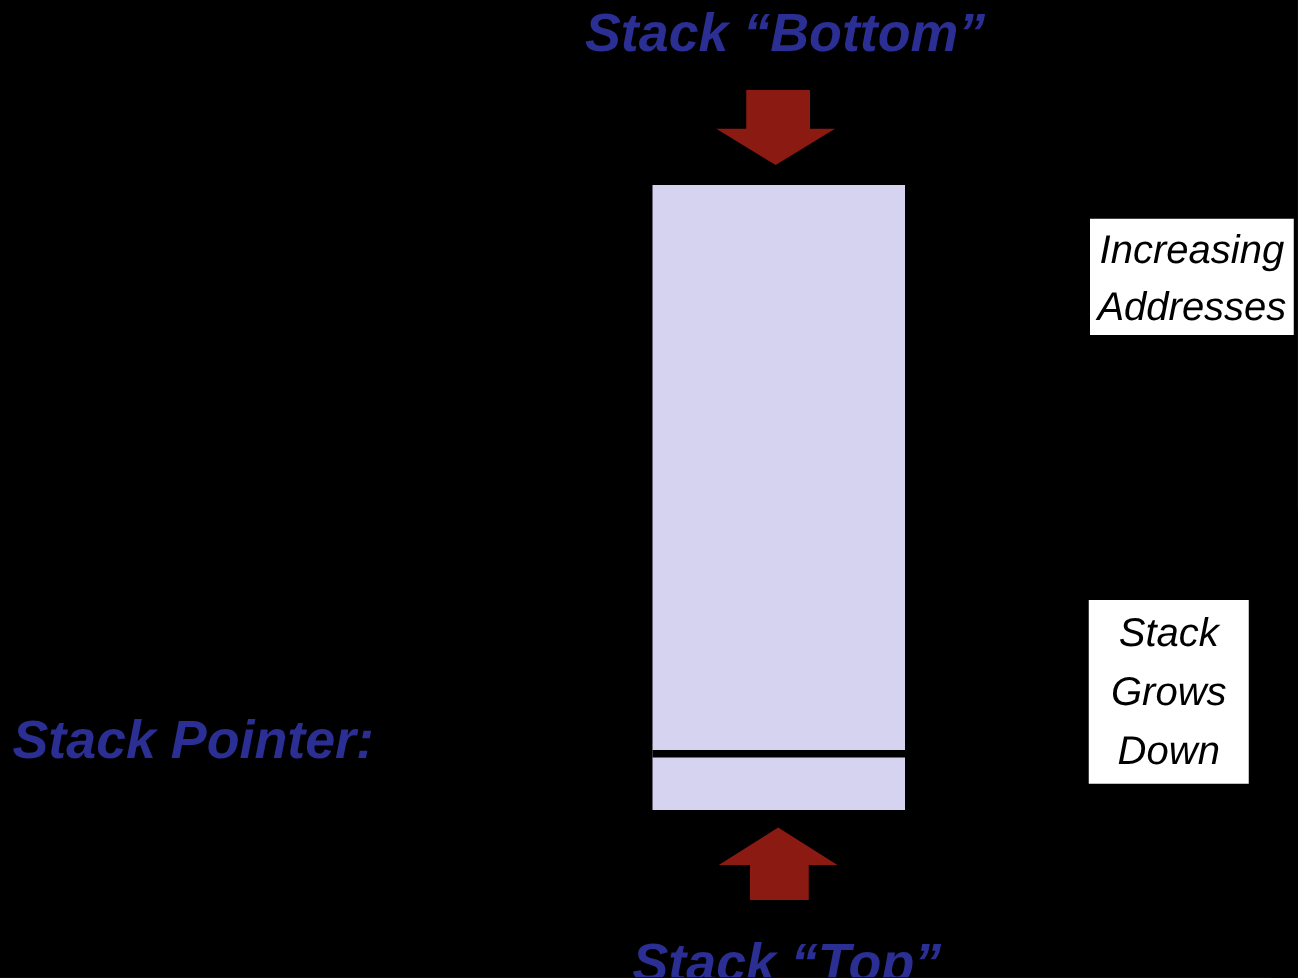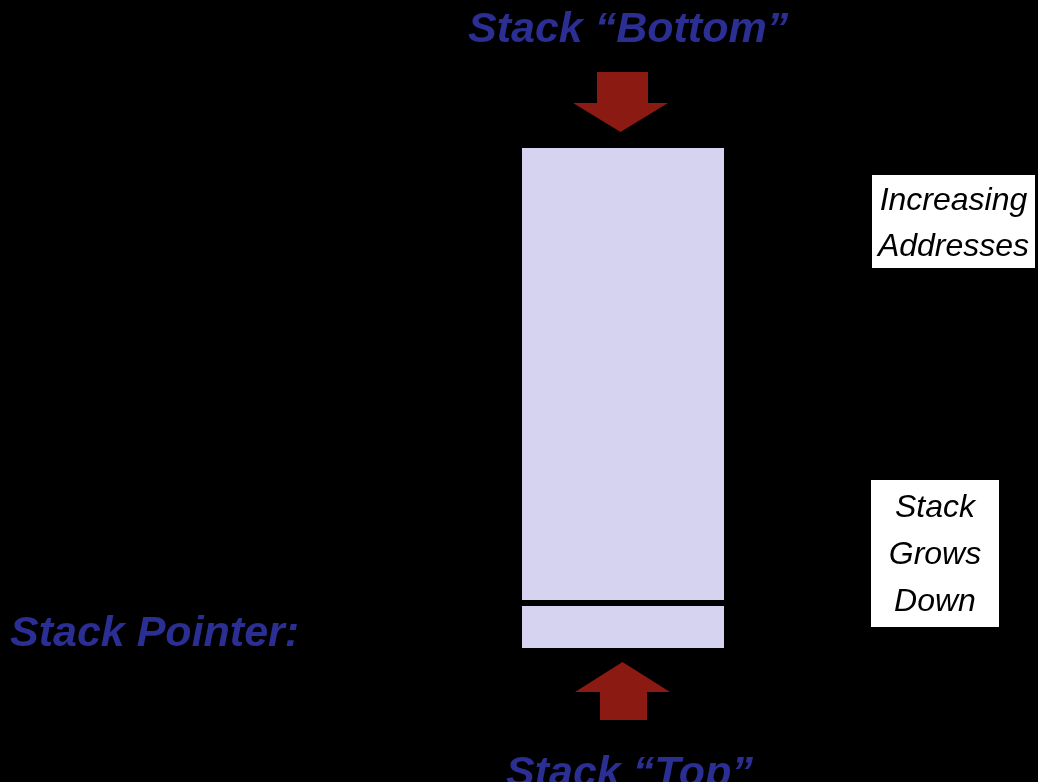--- a/index.html
+++ b/index.html
@@ -24,21 +24,21 @@
   }
   .blue-label {
     position: absolute;
     color: var(--title-blue);
     font-size: 43px;
     font-weight: 700;
     white-space: nowrap;
     line-height: 1.1;
   }
   .stack-bottom-label { left: 468px; top: 4px; }
-  .stack-pointer-label { left: 10px; top: 608px; }
+  .stack-pointer-label { left: 10px; top: 569px; }
   .stack-top-label { left: 506px; top: 748px; }
 
   .stack-rect {
     position: absolute;
     left: 522px;
     top: 148px;
     width: 202px;
     height: 500px;
     background: var(--stack-fill);
   }

